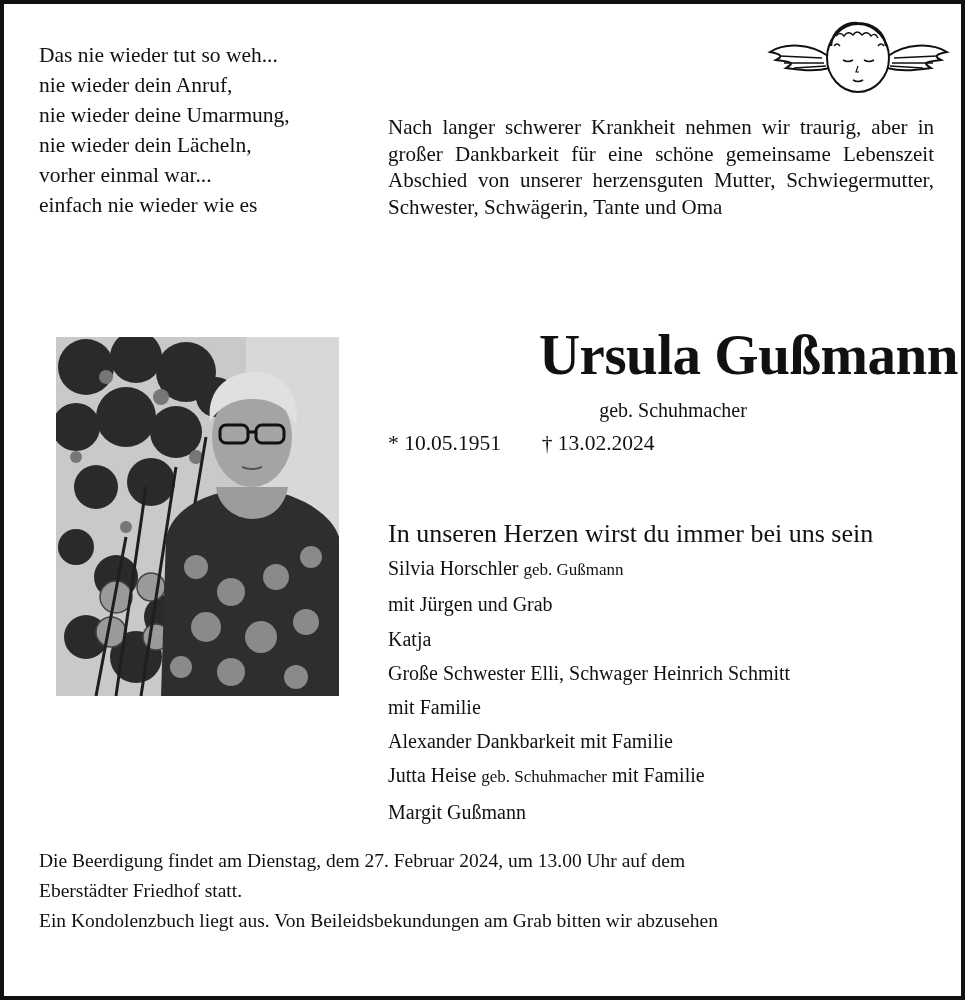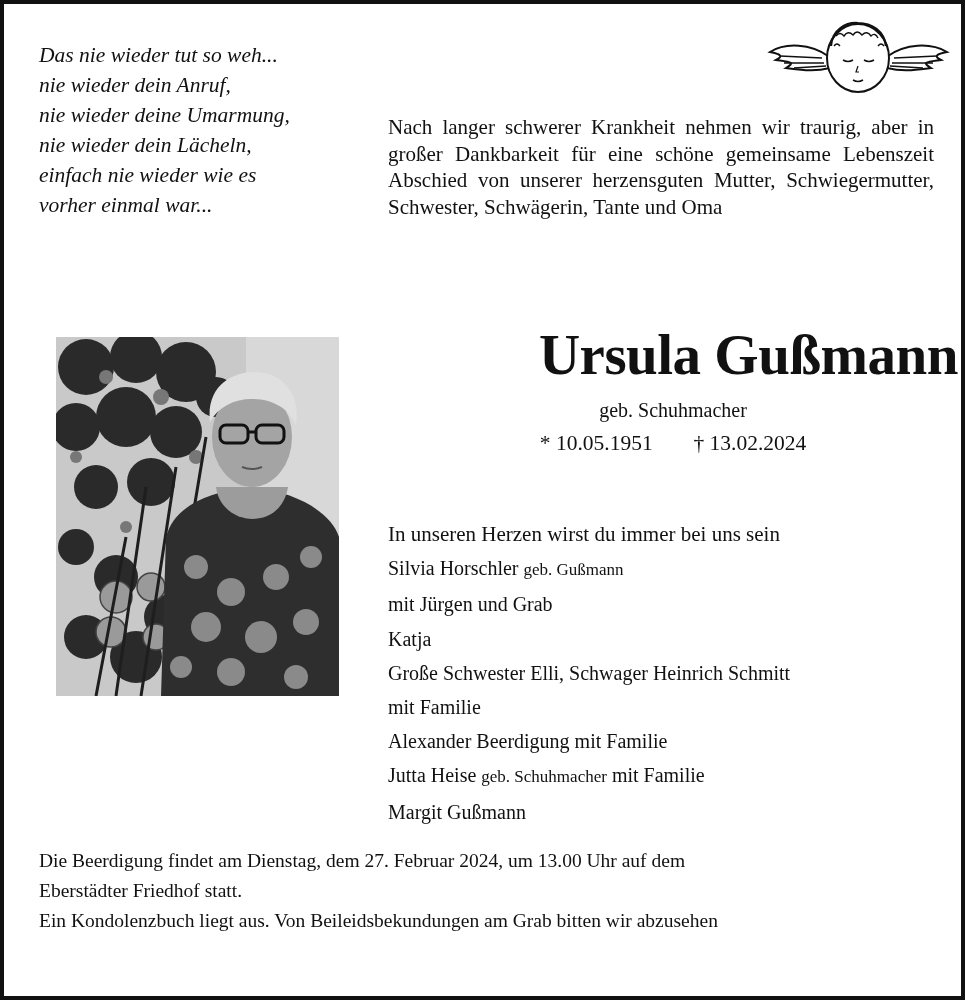--- a/index.html
+++ b/index.html
@@ -5,67 +5,67 @@
     html, body { margin: 0; padding: 0; background: #111; }
     body { width: 965px; height: 1000px; position: relative; overflow: hidden; }
     .frame {
       position: absolute; left: 0; top: 0; width: 965px; height: 1000px;
       box-sizing: border-box; border: 4px solid #111; background: #fff;
     }
     .serif { font-family: "Liberation Serif", "DejaVu Serif", serif; color: #111; }
     .poem {
       position: absolute; left: 35px; top: 36px; font-size: 21.5px; line-height: 30px;
     }
-    .poem div { white-space: nowrap; font-style: italic; }
+    .poem div { white-space: nowrap; }
     .angel { position: absolute; left: 762px; top: 12px; width: 185px; height: 80px; }
     .intro {
       position: absolute; left: 384px; top: 110px; width: 546px;
       font-size: 21px; line-height: 26.5px; text-align: justify;
     }
     .photo {
       position: absolute; left: 52px; top: 333px; width: 283px; height: 359px;
       overflow: hidden; background: #bdbdbd;
     }
     .name {
       position: absolute; left: 384px; top: 318px; width: 570px; text-align: right;
       font-size: 57px; font-weight: bold; letter-spacing: -0.5px; line-height: 66px;
       white-space: nowrap;
     }
     .nee {
       position: absolute; left: 384px; top: 393px; width: 570px; text-align: center;
       font-size: 20px; line-height: 26px;
     }
     .dates {
-      position: absolute; left: 384px; top: 424px; width: 570px; text-align: center;
+      position: absolute; left: 384px; top: 424px; width: 570px; text-align: left;
       font-size: 21.5px; line-height: 30px; white-space: nowrap;
     }
     .dates .gap { display: inline-block; width: 30px; }
     .mourners {
       position: absolute; left: 384px; top: 513px; font-size: 20px; line-height: 34.2px;
     }
-    .mourners .headline { font-size: 21px; }
+    .mourners .headline { font-size: 26px; }
     .mourners div { white-space: nowrap; }
     .mourners .small { font-size: 17px; }
     .funeral {
       position: absolute; left: 35px; top: 842px; font-size: 19.5px; line-height: 30px;
     }
     .funeral div { white-space: nowrap; }
   </style>
 </head>
 <body>
 
 <div class="frame serif">
 
   <div class="poem">
     <div>Das nie wieder tut so weh...</div>
     <div>nie wieder dein Anruf,</div>
     <div>nie wieder deine Umarmung,</div>
     <div>nie wieder dein Lächeln,</div>
+    <div>vorher einmal war...</div>
     <div>einfach nie wieder wie es</div>
-    <div>vorher einmal war...</div>
   </div>
 
   <div class="angel">
     <svg width="185" height="80" viewBox="0 0 185 80">
       <g fill="#fff" stroke="#111" stroke-width="2">
 
         <path d="M62 40 C45 28 20 26 4 36 C14 38 18 40 10 44 C24 46 30 46 20 52 C36 54 48 56 64 52 Z"></path>
         <path d="M14 40 L56 42 M18 47 L58 47 M28 52 L60 50" fill="none" stroke-width="1.3"></path>
 
         <path d="M122 40 C139 28 164 26 181 36 C171 38 167 40 175 44 C161 46 155 46 165 52 C149 54 137 56 121 52 Z"></path>
@@ -167,21 +167,21 @@
   <div class="mourners">
     <div class="headline">In unseren Herzen wirst du immer bei uns sein</div>
     <div>
       <span>Silvia Horschler</span>
       <span class="small">geb. Gußmann</span>
     </div>
     <div>mit Jürgen und Grab</div>
     <div>Katja</div>
     <div>Große Schwester Elli, Schwager Heinrich Schmitt</div>
     <div>mit Familie</div>
-    <div>Alexander Beerdigung mit Familie</div>
+    <div>Alexander Dankbarkeit mit Familie</div>
     <div>
       <span>Jutta Heise</span>
       <span class="small">geb. Schuhmacher</span>
       <span>mit Familie</span>
     </div>
     <div>Margit Gußmann</div>
   </div>
 
   <div class="funeral">
     <div>Die Beerdigung findet am Dienstag, dem 27. Februar 2024, um 13.00 Uhr auf dem</div>

